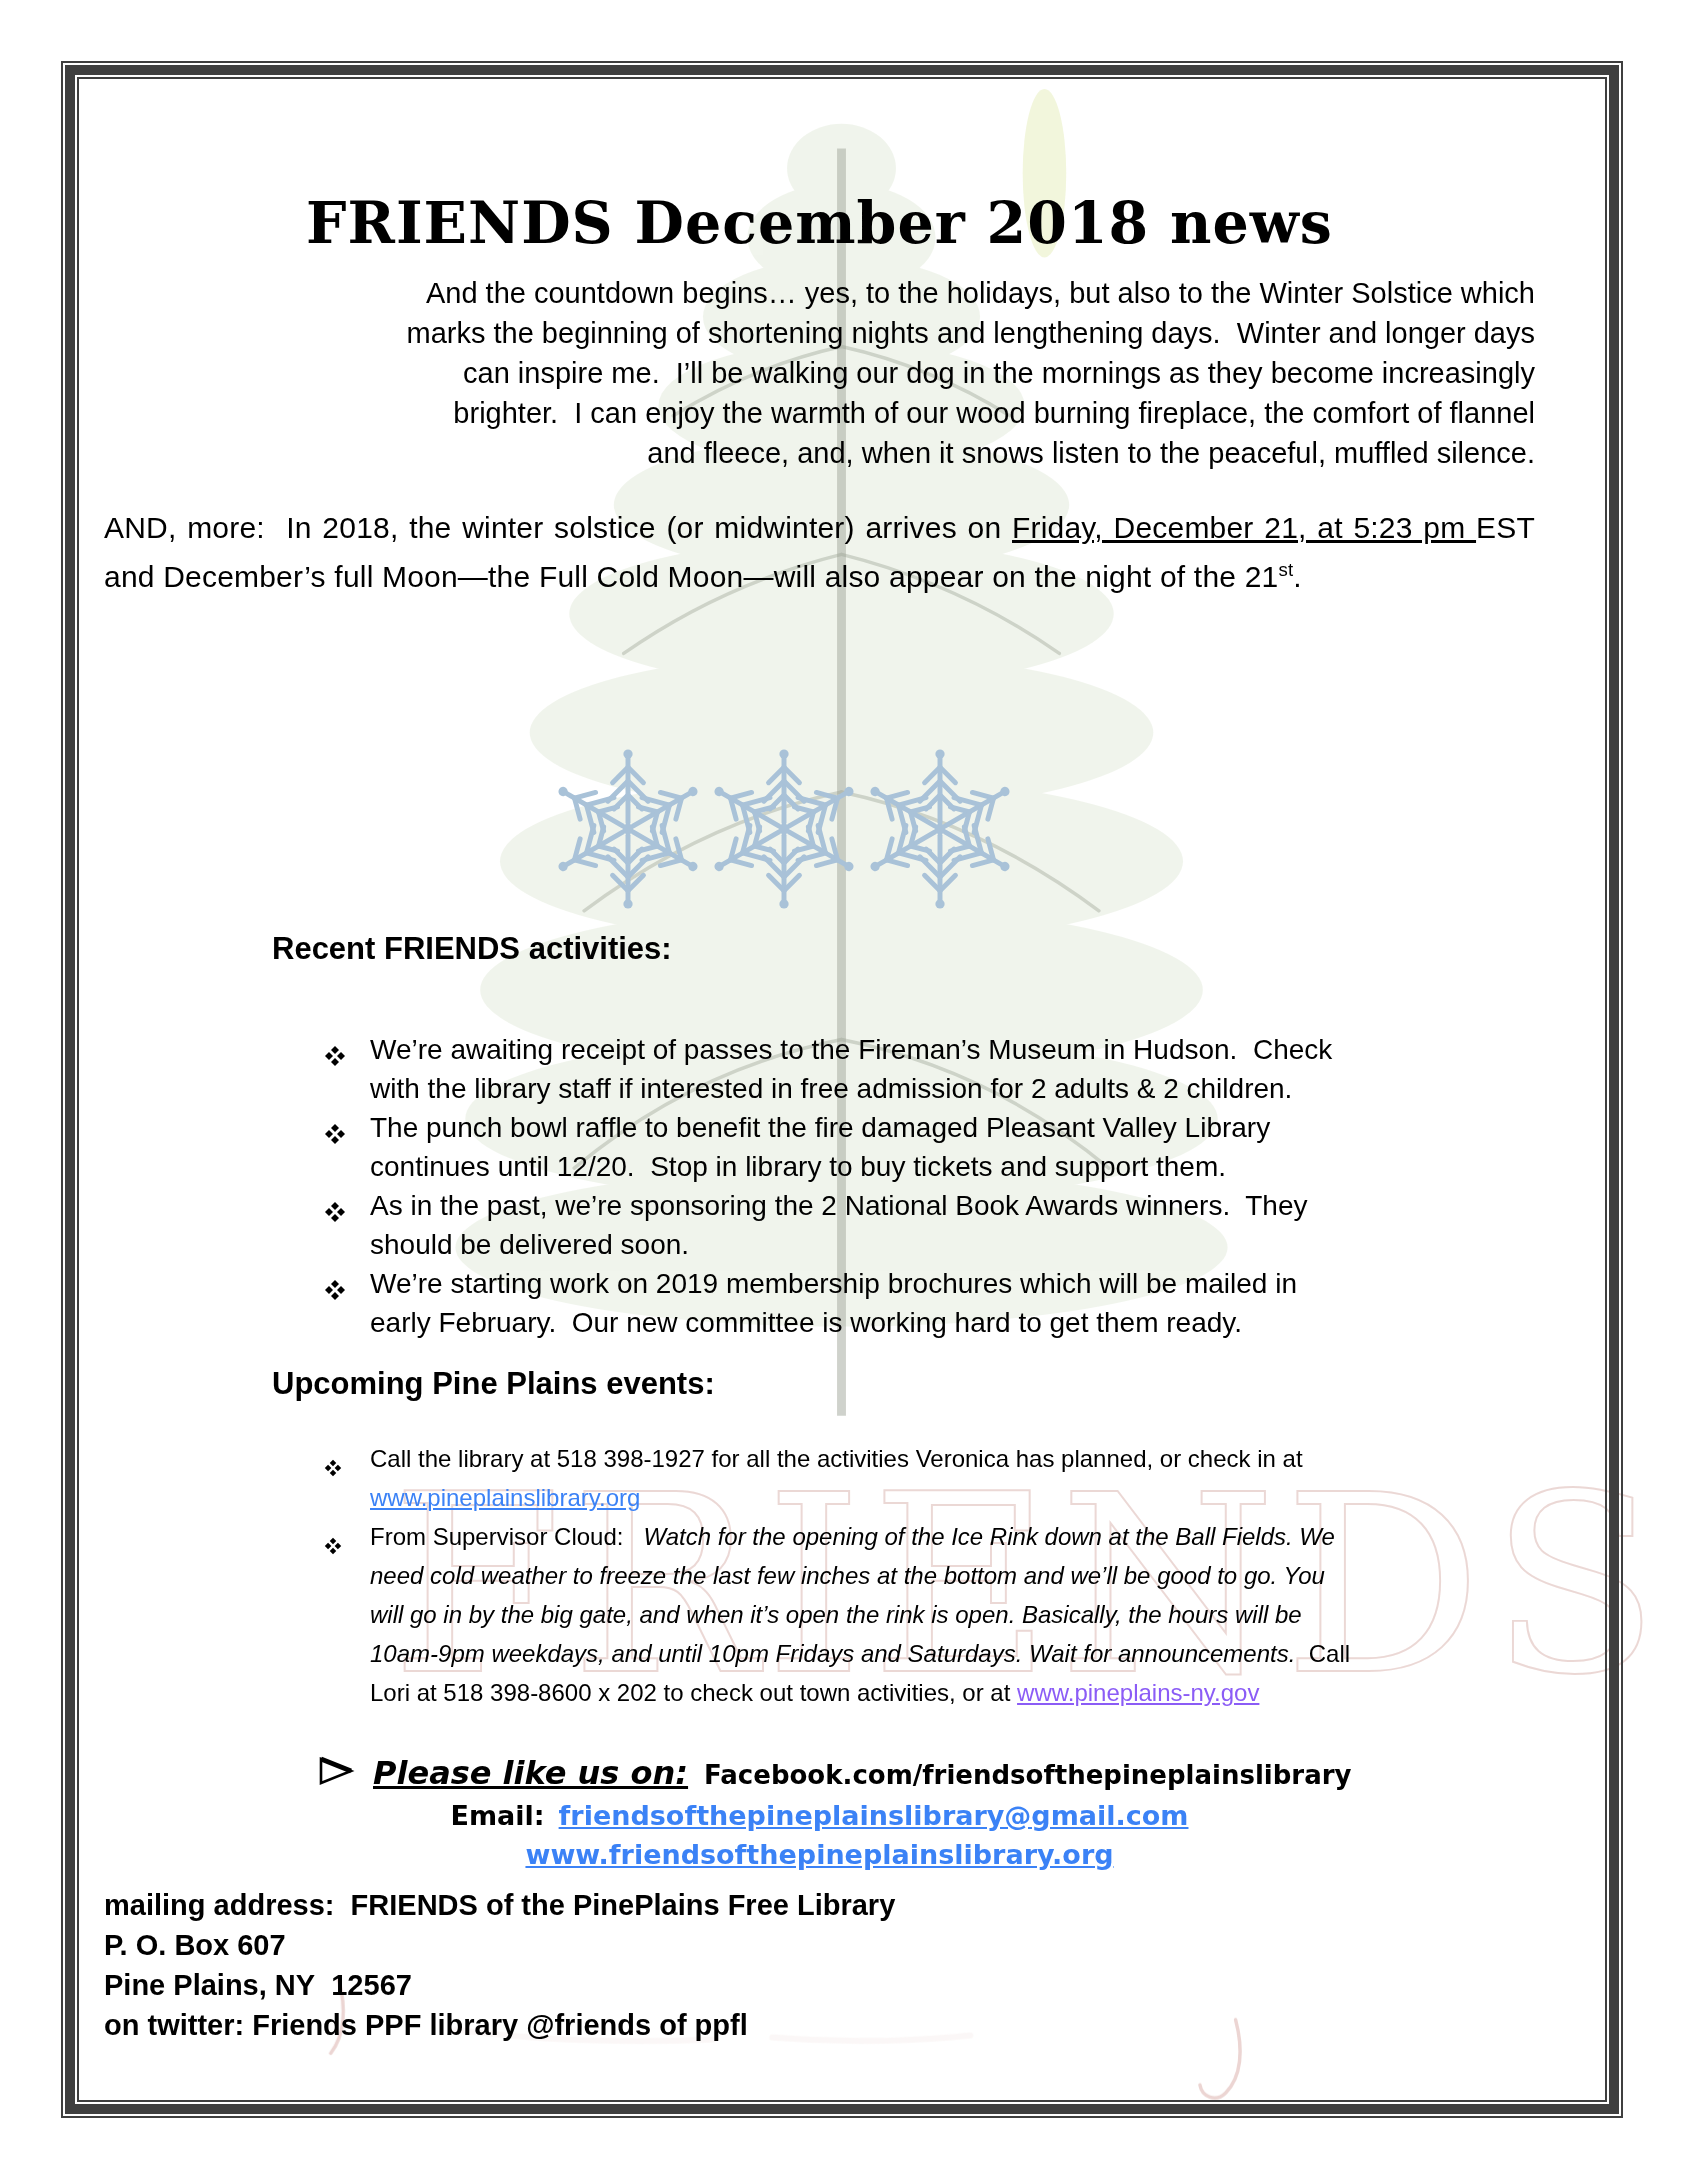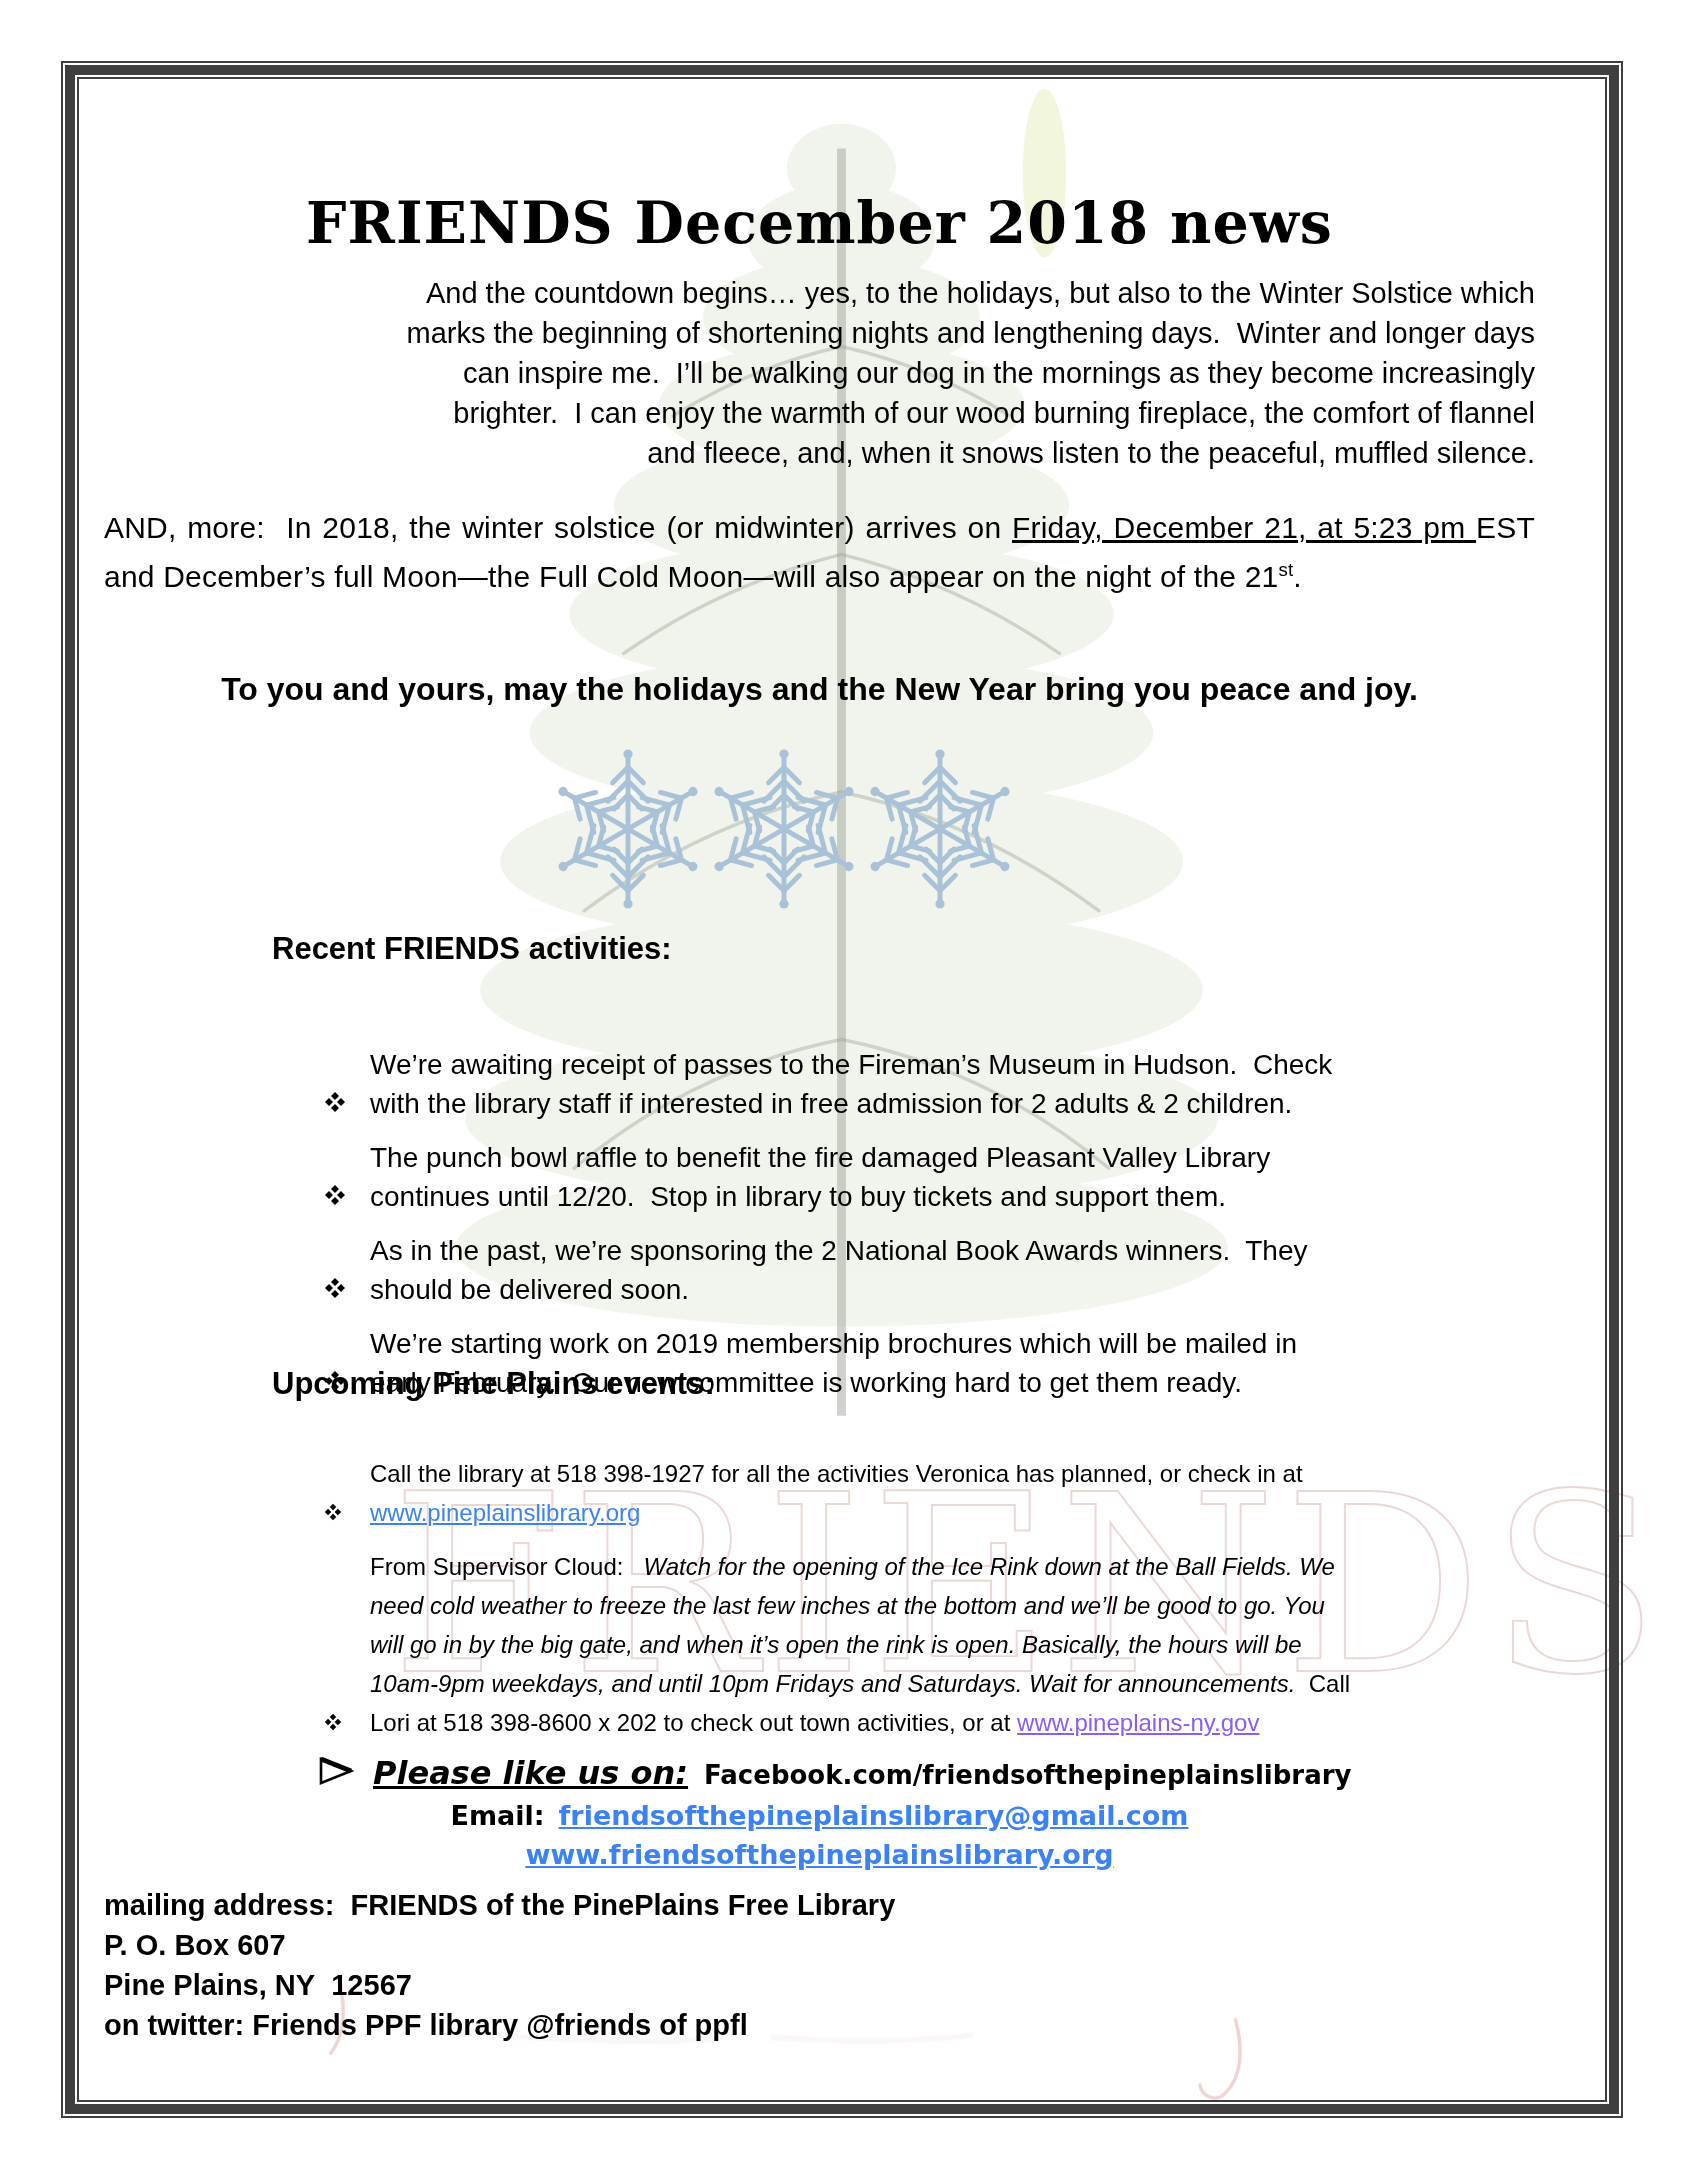--- a/index.html
+++ b/index.html
@@ -34,21 +34,21 @@
     font-weight:bold;font-size:32px;
   }
   .flakes{position:absolute;top:744px;left:0;width:100%;display:flex;justify-content:center;transform:translateX(-36px);}
   .flake{width:170px;height:170px;color:#a9c2d8;margin:0 -7px;}
   .sec-h{position:absolute;left:168px;font-weight:bold;font-size:31px;}
   .h-activities{top:931px;}
   .h-events{top:1366px;}
   .list{position:absolute;left:220px;width:1188px;}
   .list1{top:1030px;font-size:28px;line-height:39px;}
   .list2{top:1439px;font-size:24px;line-height:39px;}
-  .li{display:flex;align-items:flex-end;margin-top:15px;}
+  .li{display:flex;align-items:flex-start;}
   .bullet{flex:none;width:46px;padding-top:8px;}
   .list2 .bullet{padding-top:10px;}
   .litext{white-space:pre-line;}
   .it{font-style:italic;}
   .link-blue{color:#3b82f6;text-decoration:underline;cursor:pointer;}
   .link-dark{color:#8b5cf6;text-decoration:underline;cursor:pointer;}
   .social{position:absolute;top:1754px;left:213px;display:flex;align-items:baseline;}
   .arrow-ic{flex:none;align-self:center;margin-right:18px;}
   .like-label{
     font-family:"DejaVu Sans",sans-serif;font-weight:bold;font-style:italic;
@@ -151,21 +151,20 @@
     <h1 class="title">FRIENDS December 2018 news</h1>
 
     <div class="intro">And the countdown begins… yes, to the holidays, but also to the Winter Solstice which
 marks the beginning of shortening nights and lengthening days.&nbsp; Winter and longer days
 can inspire me.&nbsp; I’ll be walking our dog in the mornings as they become increasingly
 brighter.&nbsp; I can enjoy the warmth of our wood burning fireplace, the comfort of flannel
 and fleece, and, when it snows listen to the peaceful, muffled silence.</div>
 
     <div class="solstice"><span>AND, more:&nbsp; In 2018, the winter solstice (or midwinter) arrives on </span><span class="u">Friday, December 21, at 5:23 pm </span><span>EST and December’s full Moon—the Full Cold Moon—will also appear on the night of the 21</span><sup>st</sup><span>.</span></div>
 
-    <div class="greeting">To you and yours, may the holidays and the New Year bring you peace and joy.</div>
 
     <div class="flakes">
       <svg class="flake" viewBox="-55 -55 110 110">
           <use href="#flakeSym"></use>
         </svg>
       <svg class="flake" viewBox="-55 -55 110 110">
           <use href="#flakeSym"></use>
         </svg>
       <svg class="flake" viewBox="-55 -55 110 110">
           <use href="#flakeSym"></use>

